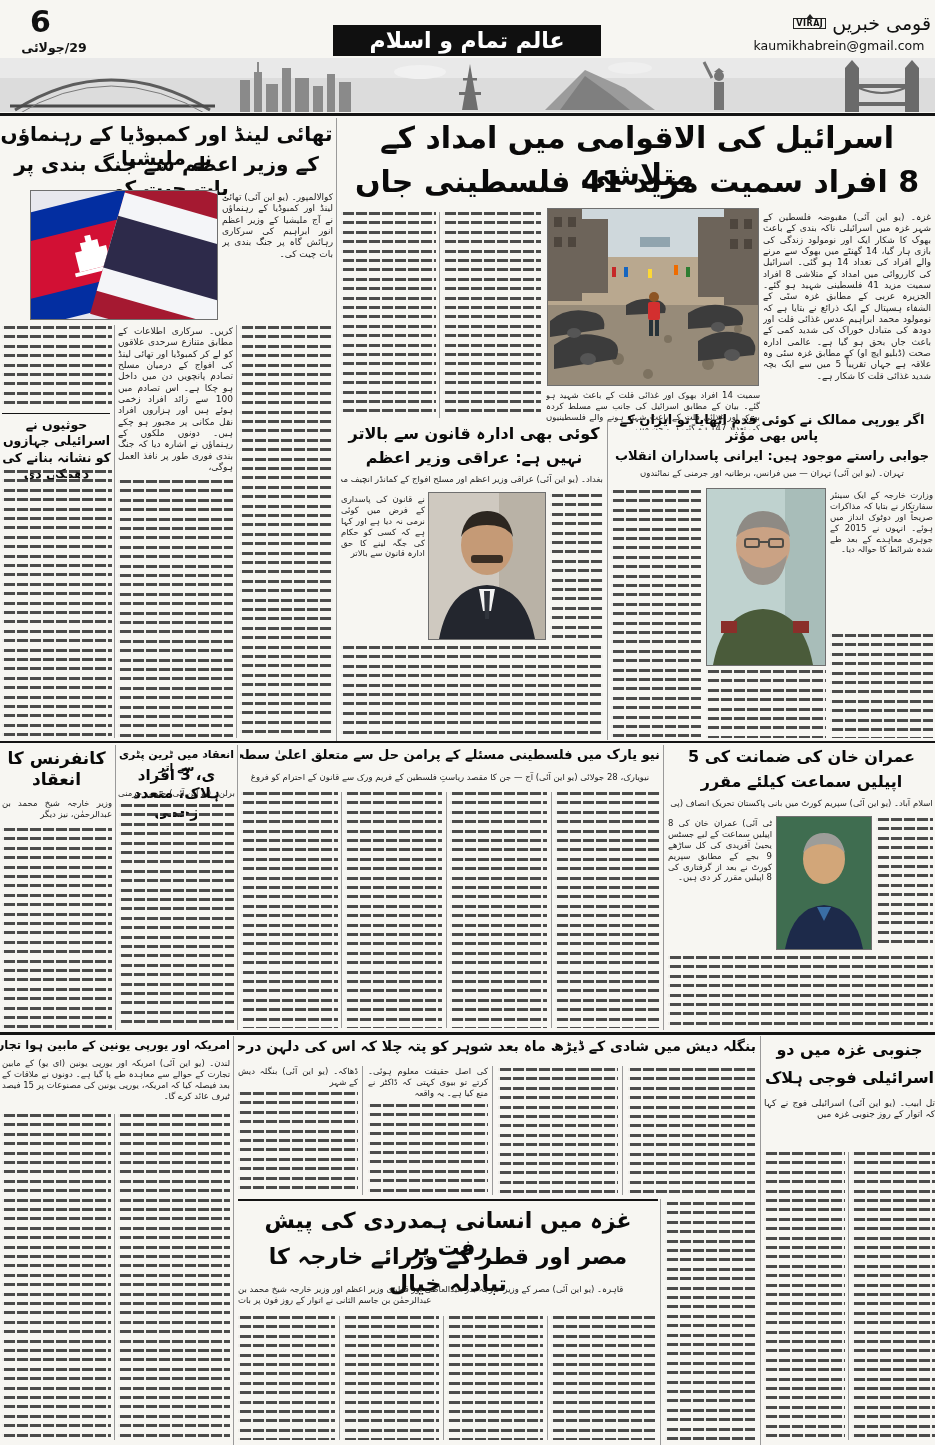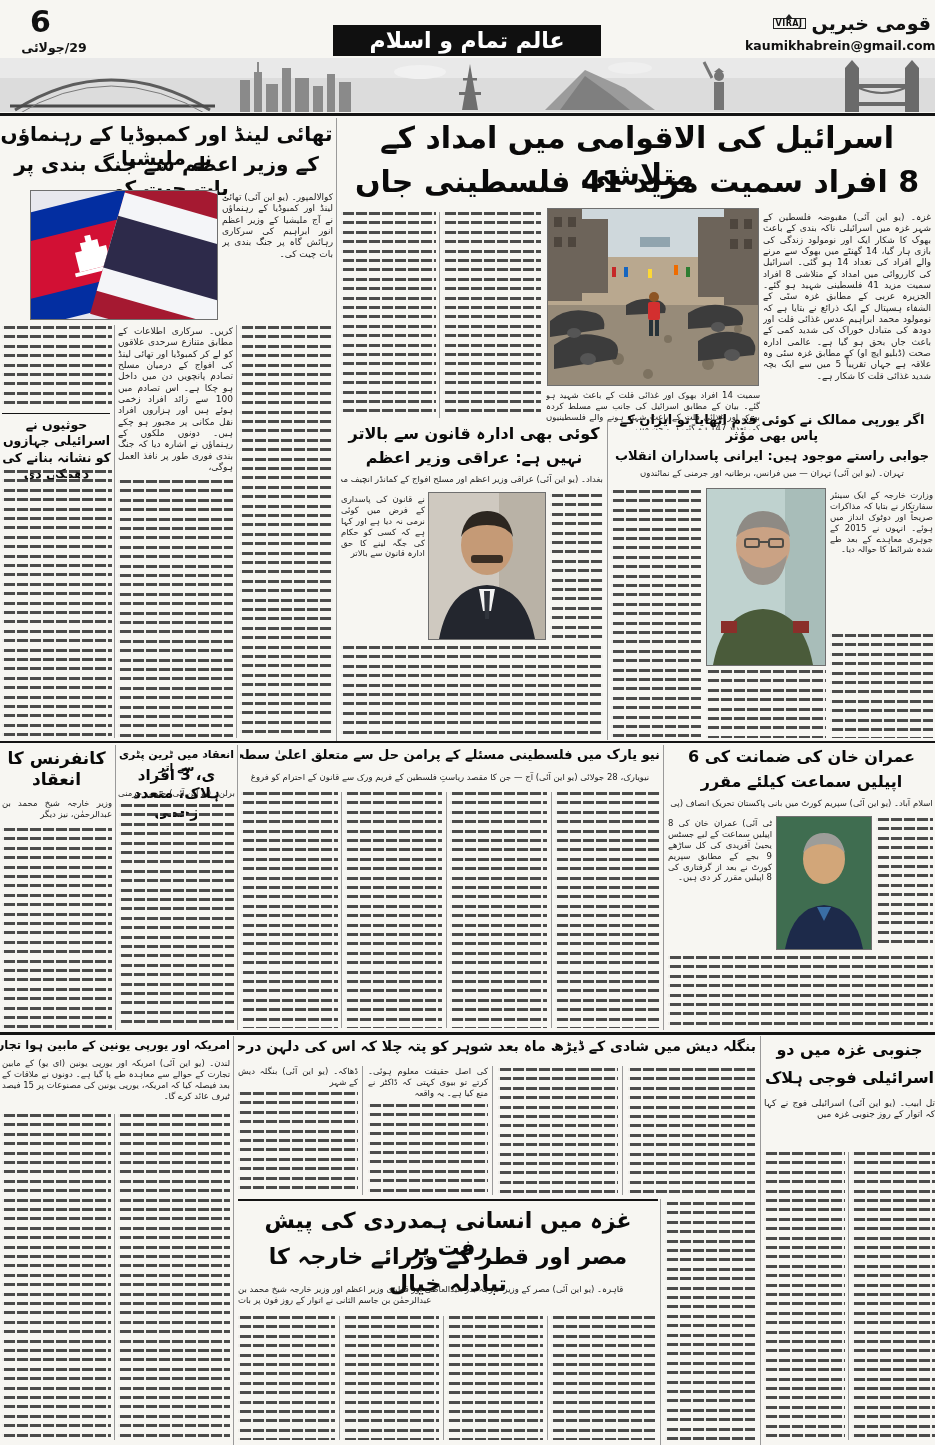--- a/index.html
+++ b/index.html
@@ -16,24 +16,24 @@
   .fill{
     background-image:
       repeating-linear-gradient(to right, rgba(247,246,242,.95) 0 2px, rgba(247,246,242,0) 2px 13px),
       repeating-linear-gradient(to bottom, rgba(38,38,38,.82) 0 3px, rgba(0,0,0,0) 3px 9.4px);
   }
   .vr{position:absolute;width:1px;background:#9a9a9a}
   .hrule{position:absolute;background:#141414}
   .photo{position:absolute;border:1px solid #6f6f6f;overflow:hidden;background:#ddd}
   .banner{background:#101010;color:#fff;font-weight:bold;display:flex;align-items:center;justify-content:center}
   .masthead{display:flex;align-items:center;gap:6px;justify-content:flex-start}
-  .masthead .t{font-size:19px;font-weight:bold}
+  .masthead .t{font-size:19px;font-weight:normal}
   .logo{font-size:8px;font-weight:bold;letter-spacing:.5px;border:1px solid #222;padding:0 2px;position:relative;direction:ltr}
   .logo:before{content:"";position:absolute;top:-5px;left:50%;margin-left:-4px;border-left:4px solid transparent;border-right:4px solid transparent;border-bottom:5px solid #222}
-  .email{font-size:12.5px;font-weight:bold;direction:ltr;text-align:center}
+  .email{font-size:12.5px;font-weight:normal;direction:ltr;text-align:center}
   svg{display:block}
 </style>
 </head>
 <body>
 
 <div class="abs" style="left:30px;top:4px;width:50px;font-size:30px;font-weight:bold;direction:ltr">6</div>
 <div class="abs" style="left:4px;top:40px;width:100px;font-size:12.5px;font-weight:bold;text-align:center">29/جولائی 2025</div>
 
 <div class="abs banner" style="left:333px;top:25px;width:268px;height:31px;font-size:22px">
   <span>عالم تمام و اسلام</span>
@@ -272,21 +272,21 @@
 <div class="abs body85 nowrap" style="left:240px;top:772px;width:420px;height:12px;text-align:center">نیویارک، 28 جولائی (یو این آئی) آج — جن کا مقصد ریاستِ فلسطین کے فریم ورک سے قانون کے احترام کو فروغ</div>
 <div class="abs fill" style="left:241px;top:792px;width:97px;height:236px"></div>
 <div class="vr" style="left:341px;top:792px;height:236px"></div>
 <div class="abs fill" style="left:345px;top:792px;width:97px;height:236px"></div>
 <div class="vr" style="left:446px;top:792px;height:236px"></div>
 <div class="abs fill" style="left:450px;top:792px;width:97px;height:236px"></div>
 <div class="vr" style="left:551px;top:792px;height:236px"></div>
 <div class="abs fill" style="left:555px;top:792px;width:105px;height:236px"></div>
 <div class="vr" style="left:663px;top:745px;height:285px"></div>
 
-<div class="abs hl" style="left:668px;top:747px;width:267px;font-size:16px">عمران خان کی ضمانت کی 6</div>
+<div class="abs hl" style="left:668px;top:747px;width:267px;font-size:16px">عمران خان کی ضمانت کی 5</div>
 <div class="abs hl" style="left:668px;top:772px;width:267px;font-size:16px">اپیلیں سماعت کیلئے مقرر</div>
 <div class="abs body85 nowrap" style="left:668px;top:798px;width:267px;height:12px;text-align:center">اسلام آباد۔ (یو این آئی) سپریم کورٹ میں بانی پاکستان تحریک انصاف (پی</div>
 <div class="photo" style="left:776px;top:816px;width:96px;height:134px">
   <svg width="94" height="132" viewBox="0 0 94 132">
     <rect width="94" height="132" fill="#3f6d50"></rect>
     <ellipse cx="47" cy="42" rx="21" ry="25" fill="#d2a679"></ellipse>
     <path d="M26,36 q4,-20 21,-20 q17,0 21,20 q-7,-9 -21,-9 q-14,0 -21,9z" fill="#9d9d99"></path>
     <path d="M8,132 q8,-42 39,-44 q31,2 39,44z" fill="#1d2a4a"></path>
     <polygon points="40,90 54,90 47,104" fill="#3a6ea5"></polygon>
   </svg>

